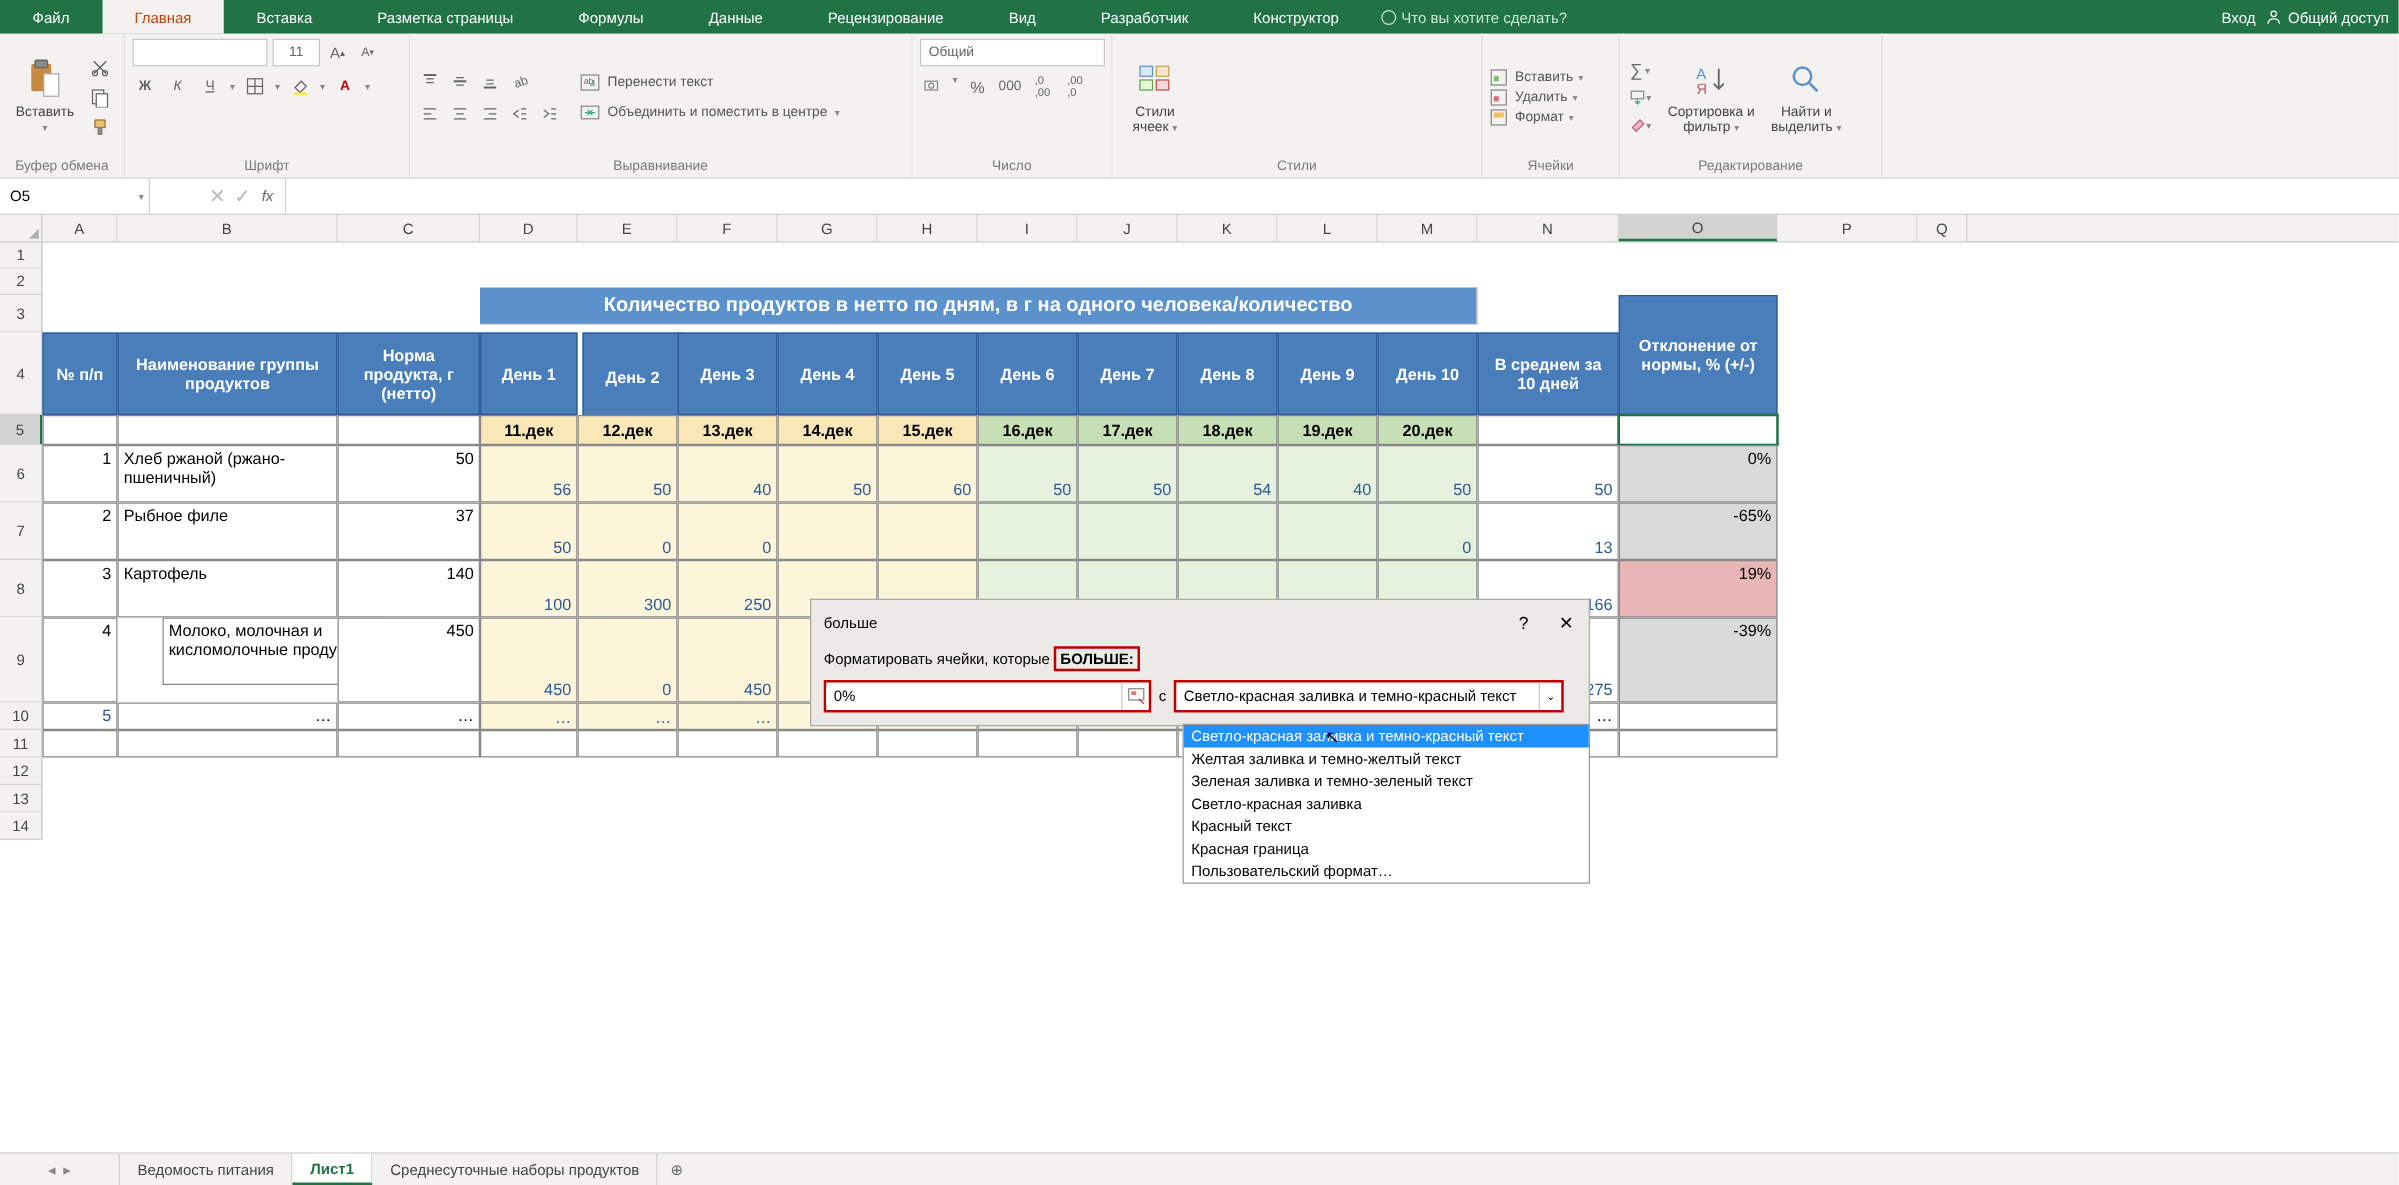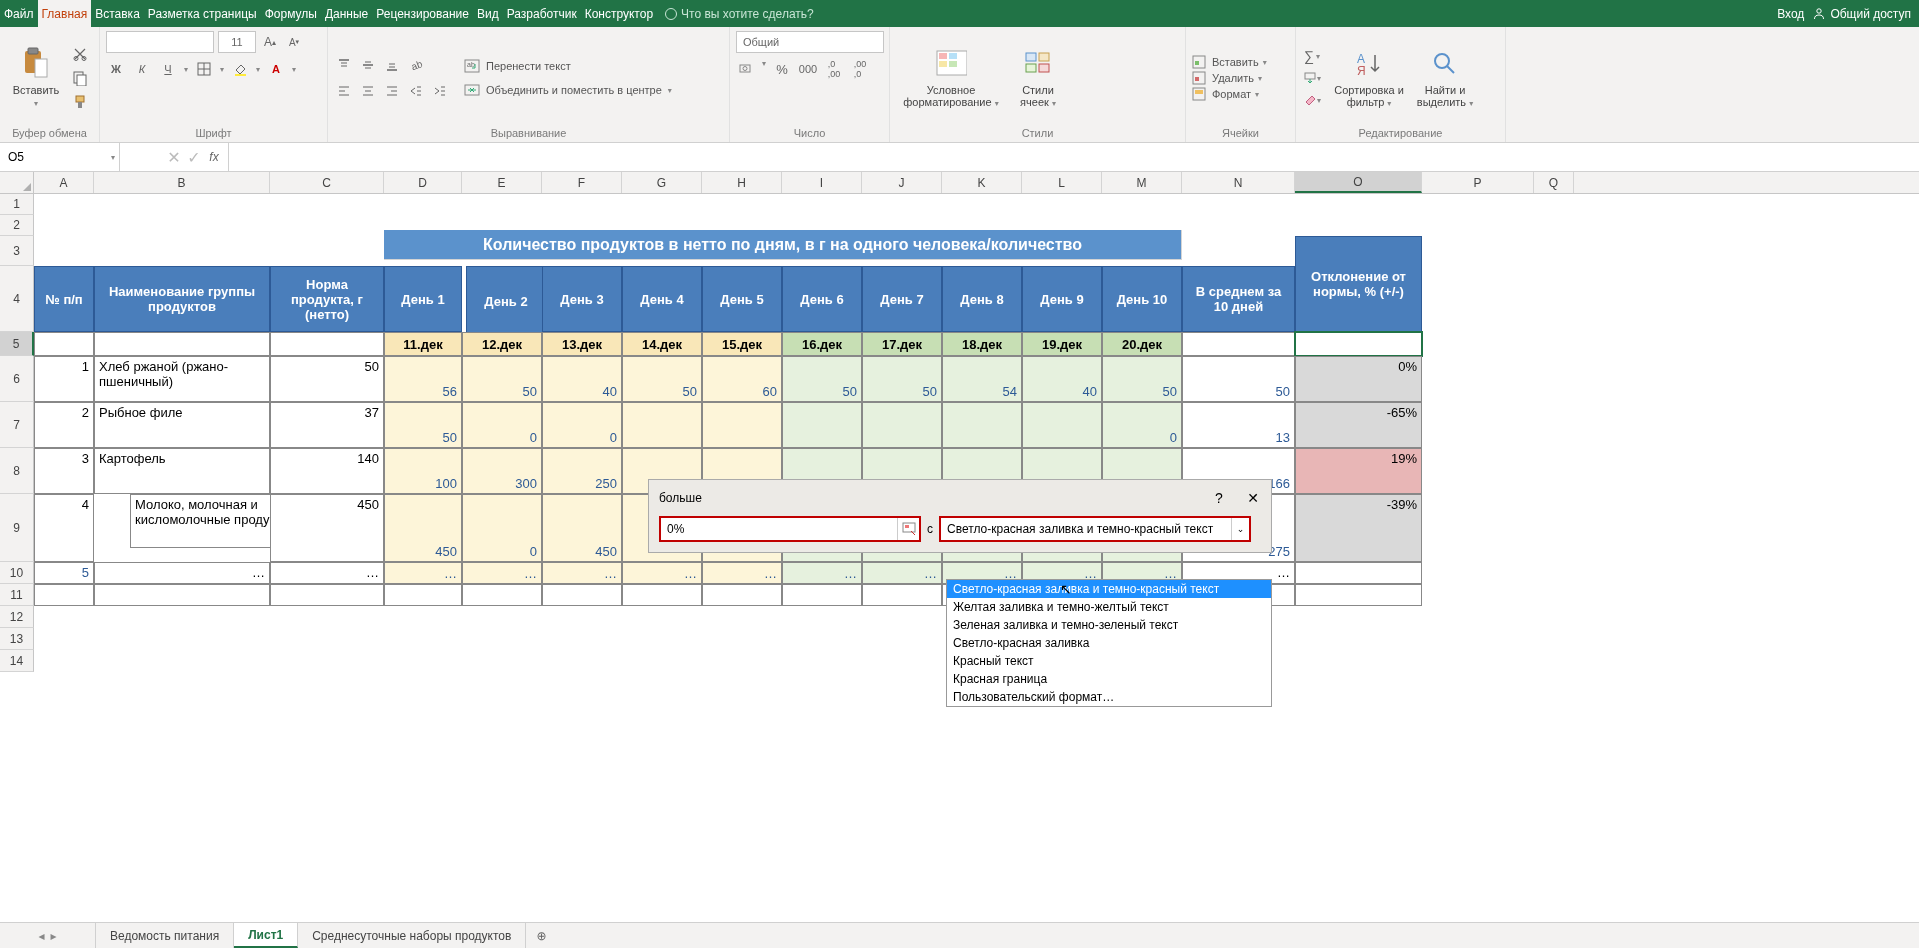--- a/index.html
+++ b/index.html
@@ -1,20 +1,20 @@
 <!DOCTYPE html>
 <html><head>
 <meta charset="utf-8">
 <style>
 * { margin: 0; padding: 0; box-sizing: border-box; font-family: "Segoe UI", Tahoma, sans-serif; }
 body { background: #fff; overflow: hidden; width: 1919px; height: 948px; position: relative; }
 
 
 .menubar { background: #217346; color: #fff; height: 27px; display: flex; align-items: stretch; font-size: 12px; }
-.menubar .menu-item { padding: 0 4px; display: flex; align-items: center; cursor: default; color: #fff; }
+.menubar .menu-item { padding: 0 26px; display: flex; align-items: center; cursor: default; color: #fff; }
 .menubar .menu-item.active { background: #f3f2f1; color: #c2410c; }
 .menubar .tellme { flex: 0 0 auto; padding: 0 8px; display: flex; align-items: center; color: #c7e5d5; }
 .menubar .spacer { flex: 1; }
 .menubar .right { display: flex; align-items: center; padding: 0 8px; gap: 8px; }
 .bulb { width:12px; height:12px; border:1px solid #c7e5d5; border-radius:50%; display:inline-block; margin-right:4px; position:relative; }
 
 
 .ribbon { background: #f3f2f1; height: 116px; display: flex; border-bottom: 1px solid #d0d0d0; font-size: 11px; color: #666; }
 .ribbon-group { border-right: 1px solid #e1e1e1; display: flex; flex-direction: column; justify-content: space-between; padding: 4px 6px 0 6px; }
 .ribbon-group .label { color: #7a7a7a; font-size: 11px; text-align: center; padding: 2px 0 3px 0; }
@@ -313,32 +313,20 @@
         <span class="mini-btn" style="font-size:11px;">000</span>
         <span class="mini-btn" style="font-size:9px;">,0<br>,00</span>
         <span class="mini-btn" style="font-size:9px;">,00<br>,0</span>
       </div>
     </div>
     <div class="label">Число</div>
   </div>
 
   <div class="ribbon-group" style="width:296px;">
     <div class="body">
-      <div class="rbtn-lg" style="width:110px;">
-        <div class="ico">
-            <svg width="34" height="30">
-              <rect x="2" y="2" width="30" height="24" fill="#fff" stroke="#aaa"></rect>
-              <rect x="4" y="4" width="8" height="6" fill="#f7b6b6"></rect>
-              <rect x="14" y="4" width="8" height="6" fill="#b6e0f7"></rect>
-              <rect x="4" y="12" width="8" height="6" fill="#f7e7a6"></rect>
-              <rect x="14" y="12" width="8" height="6" fill="#c7e7b6"></rect>
-            </svg>
-          </div>
-        <div class="txt"><span>Условное форматирование</span> <span class="drop">▾</span></div>
-      </div>
       <div class="rbtn-lg" style="width:56px;">
         <div class="ico">
             <svg width="30" height="28">
               <rect x="3" y="3" width="10" height="8" fill="#d9e7f5" stroke="#5b92cc"></rect>
               <rect x="16" y="3" width="10" height="8" fill="#f5e7c7" stroke="#c7a050"></rect>
               <rect x="3" y="14" width="10" height="8" fill="#e7f5d9" stroke="#6aa050"></rect>
               <rect x="16" y="14" width="10" height="8" fill="#f5d9d9" stroke="#c05050"></rect>
             </svg>
           </div>
         <div class="txt"><span>Стили ячеек</span> <span class="drop">▾</span></div>
@@ -595,20 +583,23 @@
     </div>
 </div>
 
 <div class="dialog">
   <div class="dialog-titlebar">
     <span>больше</span>
     <span class="dialog-help">?</span>
     <span class="dialog-close">✕</span>
   </div>
   <div class="dialog-body">
+    <div class="dlg-prompt">
+      <span>Форматировать ячейки, которые </span><b>БОЛЬШЕ:</b>
+    </div>
     <div class="dlg-row">
       <div class="dlg-input-wrap">
         <input class="dlg-input" value="0%" style="">
         <div class="dlg-pick">
           <svg width="14" height="14">
               <rect x="1" y="1" width="12" height="9" fill="none" stroke="#888"></rect>
               <rect x="3" y="3" width="4" height="3" fill="#e77"></rect>
               <path d="M9 9 L13 13" stroke="#c33"></path>
             </svg>
         </div>

